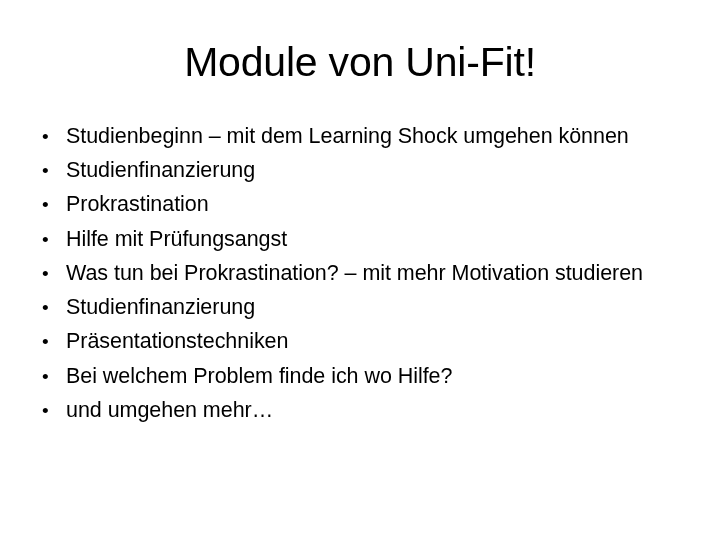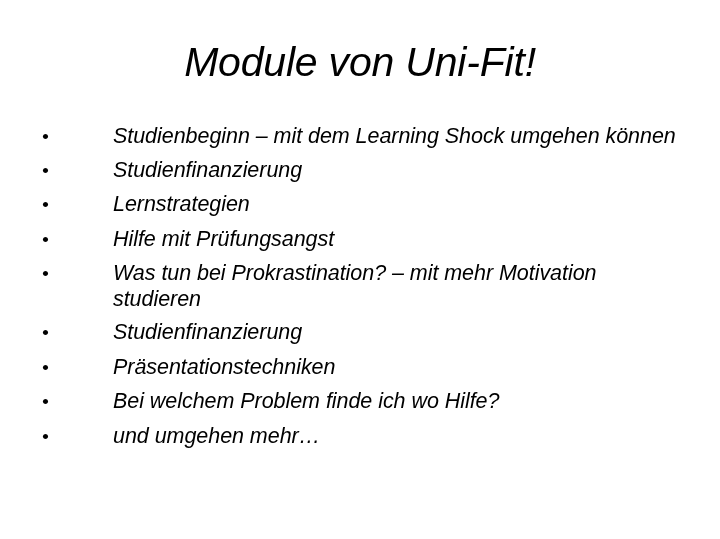--- a/index.html
+++ b/index.html
@@ -70,45 +70,44 @@
     top: 0;
     width: 14px;
     text-align: left;
     font-size: 19px;
     line-height: 25.5px;
     color: #000000;
   }
 
   .bullet-text {
     display: block;
-    margin-left: 47px;
   }
 </style>
 </head>
 <body>
 
-<div id="slide" style="background: rgb(255, 255, 255); color: rgb(0, 0, 0); font-style: italic;">
+<div id="slide" style="background: rgb(255, 255, 255); color: rgb(0, 0, 0);">
 
   <div id="slide-title">Module von Uni-Fit!</div>
 
   <ul id="bullet-list">
 
     <li class="bullet-item wrapped">
       <span class="bullet-marker">•</span>
       <span class="bullet-text">Studienbeginn – mit dem Learning Shock umgehen können</span>
     </li>
 
     <li class="bullet-item">
       <span class="bullet-marker">•</span>
       <span class="bullet-text">Studienfinanzierung</span>
     </li>
 
     <li class="bullet-item">
       <span class="bullet-marker">•</span>
-      <span class="bullet-text">Lernstrategien</span>
+      <span class="bullet-text">Prokrastination</span>
     </li>
 
     <li class="bullet-item">
       <span class="bullet-marker">•</span>
       <span class="bullet-text">Hilfe mit Prüfungsangst</span>
     </li>
 
     <li class="bullet-item wrapped">
       <span class="bullet-marker">•</span>
       <span class="bullet-text">Was tun bei Prokrastination? – mit mehr Motivation studieren</span>

